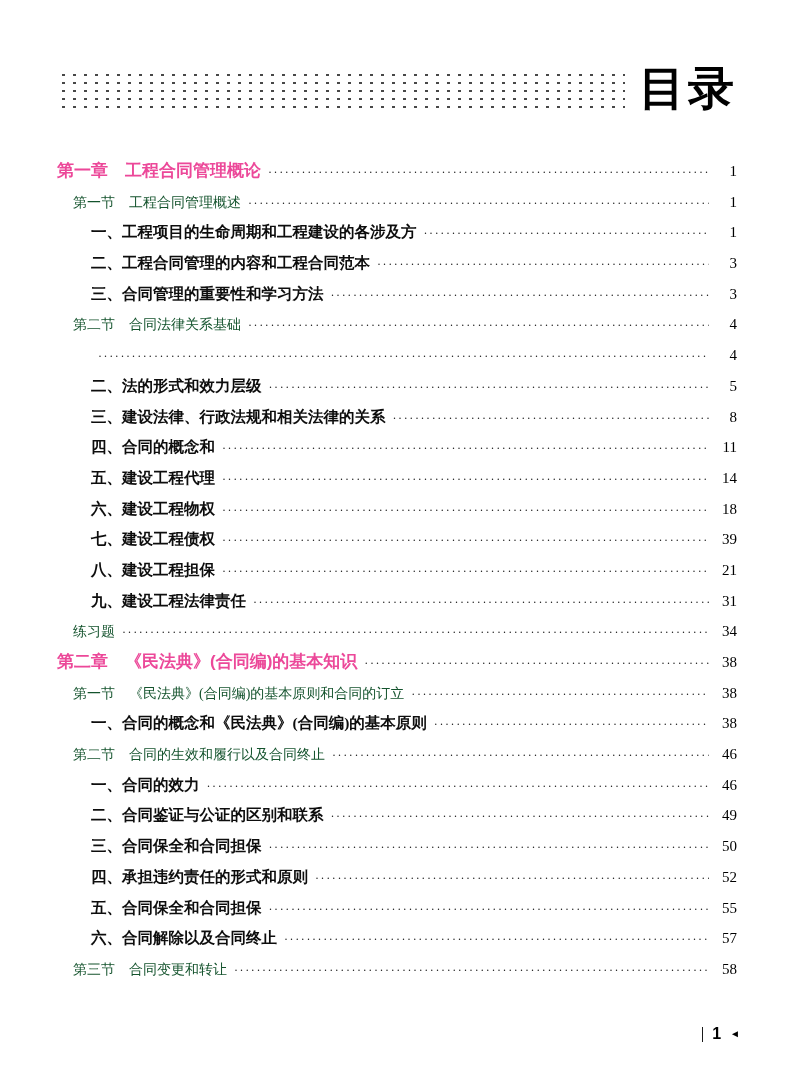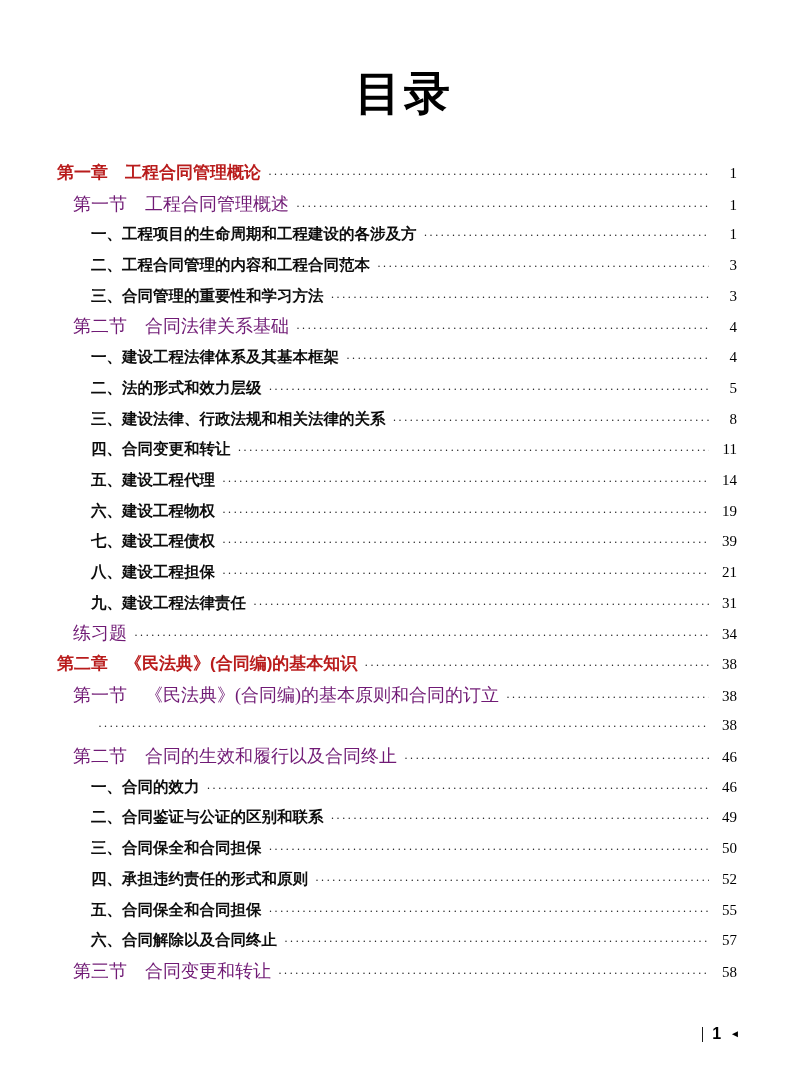--- a/index.html
+++ b/index.html
@@ -16,21 +16,20 @@
     width: 790px;
     height: 1089px;
     background: #ffffff;
     padding: 62px 53px 0 57px;
   }
   
   .header {
     display: flex;
     align-items: center;
     margin-bottom: 42px;
-    flex-direction: column;
   }
   .dot-band {
     flex: 1;
     height: 44px;
     margin-top: 8px;
     background-image: radial-gradient(circle, #474747 1.15px, transparent 1.35px);
     background-size: 11px 8px;
     background-position: 1px 1px;
   }
   .page-title {
@@ -49,24 +48,24 @@
     align-items: baseline;
     height: 30.7px;
     font-size: 16px;
     line-height: 30.7px;
   }
   .toc-label { white-space: nowrap; }
   .level-chapter .toc-label {
     font-family: "Liberation Sans", sans-serif;
     font-weight: 700;
     font-size: 17px;
-    color: #b91c1c;
+    color: #ec4899;
   }
   .level-section { padding-left: 16px; }
-  .level-section .toc-label { font-size: 18px; color: #701a75; }
+  .level-section .toc-label { font-size: 14px; color: #14532d; }
   .level-item { padding-left: 34px; justify-content: space-between; }
   .level-item .toc-label {
     font-weight: 700;
     font-size: 15.5px;
     color: #0d0d0d;
   }
   .toc-dots {
     flex: 1;
     overflow: hidden;
     white-space: nowrap;
@@ -145,48 +144,47 @@
         <span class="toc-label">三、合同管理的重要性和学习方法</span>
         <span class="toc-dots"></span>
         <span class="toc-page">3</span>
       </div>
       <div class="toc-row level-section">
         <span class="toc-label">第二节　合同法律关系基础</span>
         <span class="toc-dots"></span>
         <span class="toc-page">4</span>
       </div>
       <div class="toc-row level-item">
-        <span class="toc-label">一、建设工程法律体系及其基本框架</span>
         <span class="toc-dots"></span>
         <span class="toc-page">4</span>
       </div>
       <div class="toc-row level-item">
         <span class="toc-label">二、法的形式和效力层级</span>
         <span class="toc-dots"></span>
         <span class="toc-page">5</span>
       </div>
       <div class="toc-row level-item">
         <span class="toc-label">三、建设法律、行政法规和相关法律的关系</span>
         <span class="toc-dots"></span>
         <span class="toc-page">8</span>
       </div>
       <div class="toc-row level-item">
-        <span class="toc-label">四、合同变更和转让</span>
+        <span class="toc-label">四、合同的概念和</span>
         <span class="toc-dots"></span>
         <span class="toc-page">11</span>
       </div>
       <div class="toc-row level-item">
         <span class="toc-label">五、建设工程代理</span>
         <span class="toc-dots"></span>
         <span class="toc-page">14</span>
       </div>
       <div class="toc-row level-item">
         <span class="toc-label">六、建设工程物权</span>
         <span class="toc-dots"></span>
-        <span class="toc-page">19</span>
+        <span class="toc-page">18</span>
       </div>
       <div class="toc-row level-item">
         <span class="toc-label">七、建设工程债权</span>
         <span class="toc-dots"></span>
         <span class="toc-page">39</span>
       </div>
       <div class="toc-row level-item">
         <span class="toc-label">八、建设工程担保</span>
         <span class="toc-dots"></span>
         <span class="toc-page">21</span>
@@ -205,20 +203,21 @@
         <span class="toc-label">第二章　《民法典》(合同编)的基本知识</span>
         <span class="toc-dots"></span>
         <span class="toc-page">38</span>
       </div>
       <div class="toc-row level-section">
         <span class="toc-label">第一节　《民法典》(合同编)的基本原则和合同的订立</span>
         <span class="toc-dots"></span>
         <span class="toc-page">38</span>
       </div>
       <div class="toc-row level-item">
+        <span class="toc-label">一、合同的概念和《民法典》(合同编)的基本原则</span>
         <span class="toc-dots"></span>
         <span class="toc-page">38</span>
       </div>
       <div class="toc-row level-section">
         <span class="toc-label">第二节　合同的生效和履行以及合同终止</span>
         <span class="toc-dots"></span>
         <span class="toc-page">46</span>
       </div>
       <div class="toc-row level-item">
         <span class="toc-label">一、合同的效力</span>

